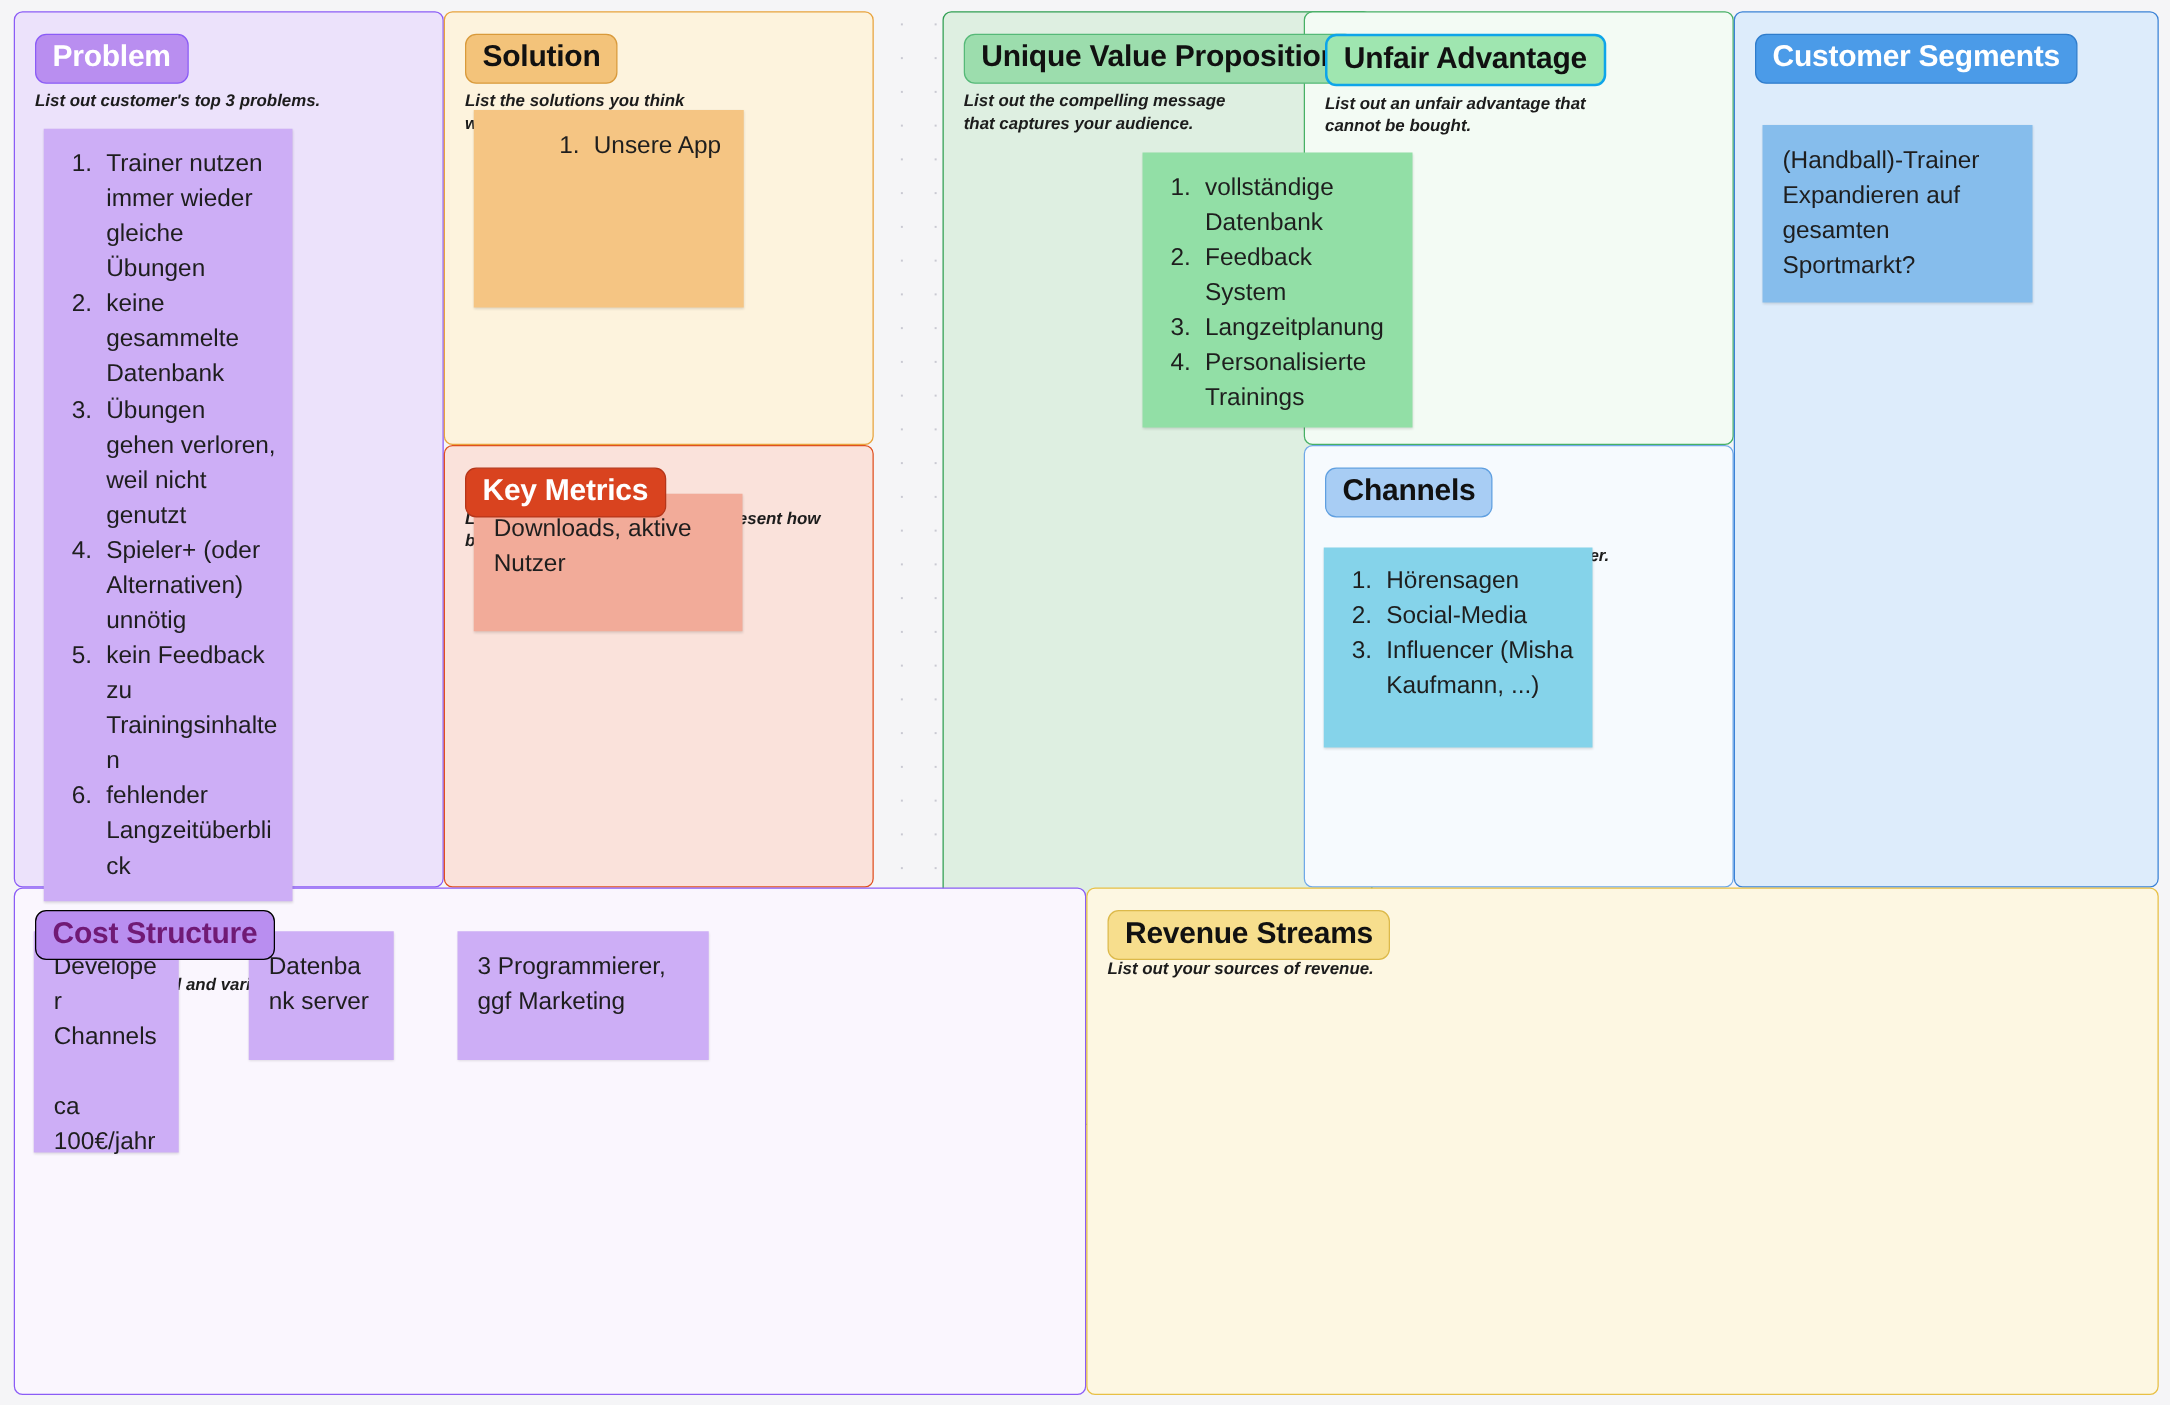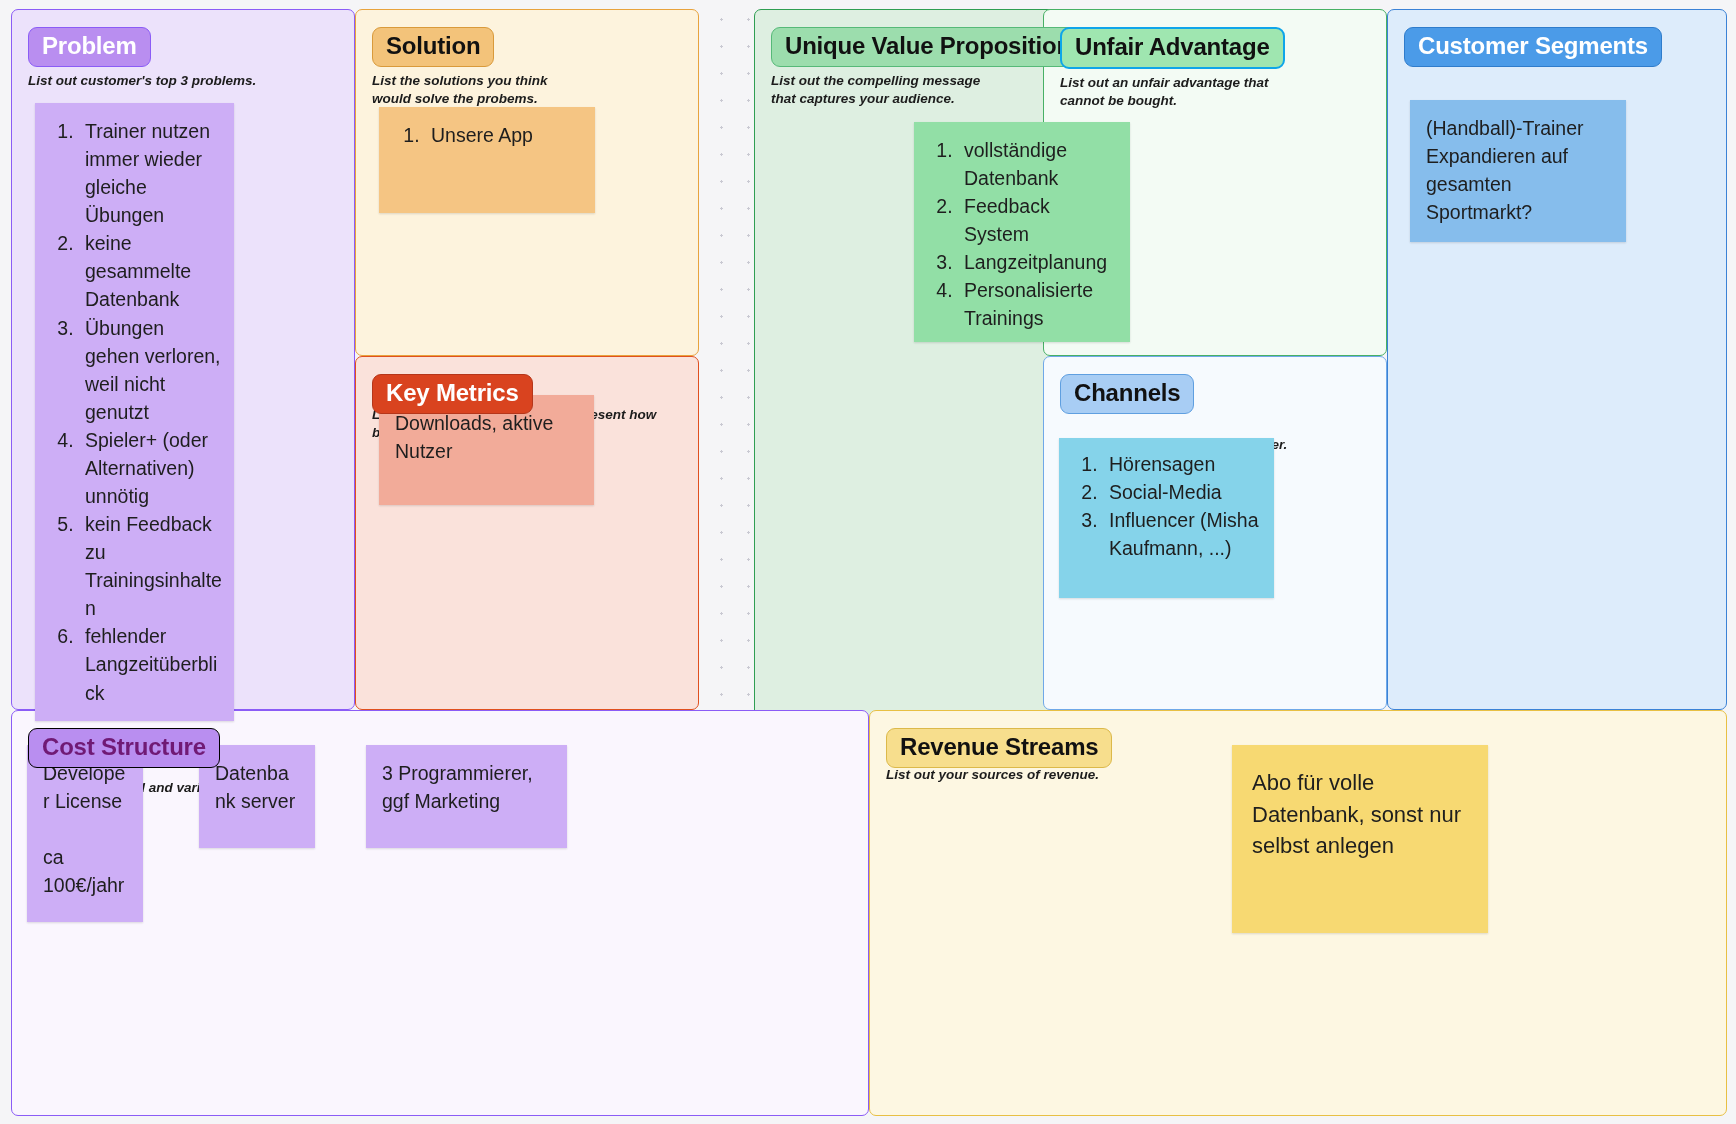--- a/index.html
+++ b/index.html
@@ -122,21 +122,21 @@
   #blk-metrics  { left:344px; top:347px; width:344px; height:354px; }
   #blk-uvp      { left:700px; top:0;  width:344px; height:891px;margin-left:43px; }
   #blk-unfair   { left:1032px; top:0; width:344px; height:347px; }
   #blk-channels { left:1032px; top:347px; width:344px; height:354px; }
   #blk-segments { left:1376px; top:0; width:340px; height:701px; }
   #blk-cost     { left:0;    top:701px; width:858px; height:406px; }
   #blk-revenue  { left:858px; top:701px; width:858px; height:406px; }
 
   
   #note-problem   { left:24px;  top:94px;  width:199px; }
-  #note-solution  { left:368px; top:98px;  width:216px; height:106px; }
+  #note-solution  { left:368px; top:79px;  width:216px; height:158px;padding-left:44px; }
   #note-metrics   { left:368px; top:386px; width:215px; height:110px; }
   #note-uvp       { left:903px; top:113px; width:216px; height:220px; }
   #note-channels  { left:1048px;top:429px; width:215px; height:160px; }
   #note-segments  { left:1399px;top:91px;  width:216px; height:142px; }
   #note-cost-1    { left:16px;  top:736px; width:116px; height:177px; }
   #note-cost-2    { left:188px; top:736px; width:116px; height:103px; }
   #note-cost-3    { left:355px; top:736px; width:201px; height:103px; }
   #note-rev-1     { left:900px; top:736px; width:253px; height:188px; }
   #note-rev-2     { left:1221px;top:736px; width:256px; height:188px; }
 
@@ -252,32 +252,29 @@
       <li>Social-Media</li>
       <li>Influencer (Misha Kaufmann, ...)</li>
     </ol>
   </div>
 
   <div class="note n-dkblue" id="note-segments">
     <div class="note-inner">(Handball)-Trainer Expandieren auf gesamten Sportmarkt?</div>
   </div>
 
   <div class="note n-purple" id="note-cost-1">
-    <div class="note-inner" style="white-space:pre-line">Developer License
+    <div class="note-inner" style="white-space:pre-line">Developer Channels
 
 ca 100€/jahr</div>
   </div>
 
   <div class="note n-purple" id="note-cost-2">
     <div class="note-inner">Datenbank server</div>
   </div>
 
   <div class="note n-purple" id="note-cost-3">
     <div class="note-inner">3 Programmierer, ggf Marketing</div>
   </div>
 
 
-  <div class="note n-yellow" id="note-rev-2">
-    <div class="note-inner" style="font-size:22px;padding:22px 20px">Abo für volle Datenbank, sonst nur selbst anlegen</div>
-  </div>
 
 </div>
 </div>
 
 </body></html>

